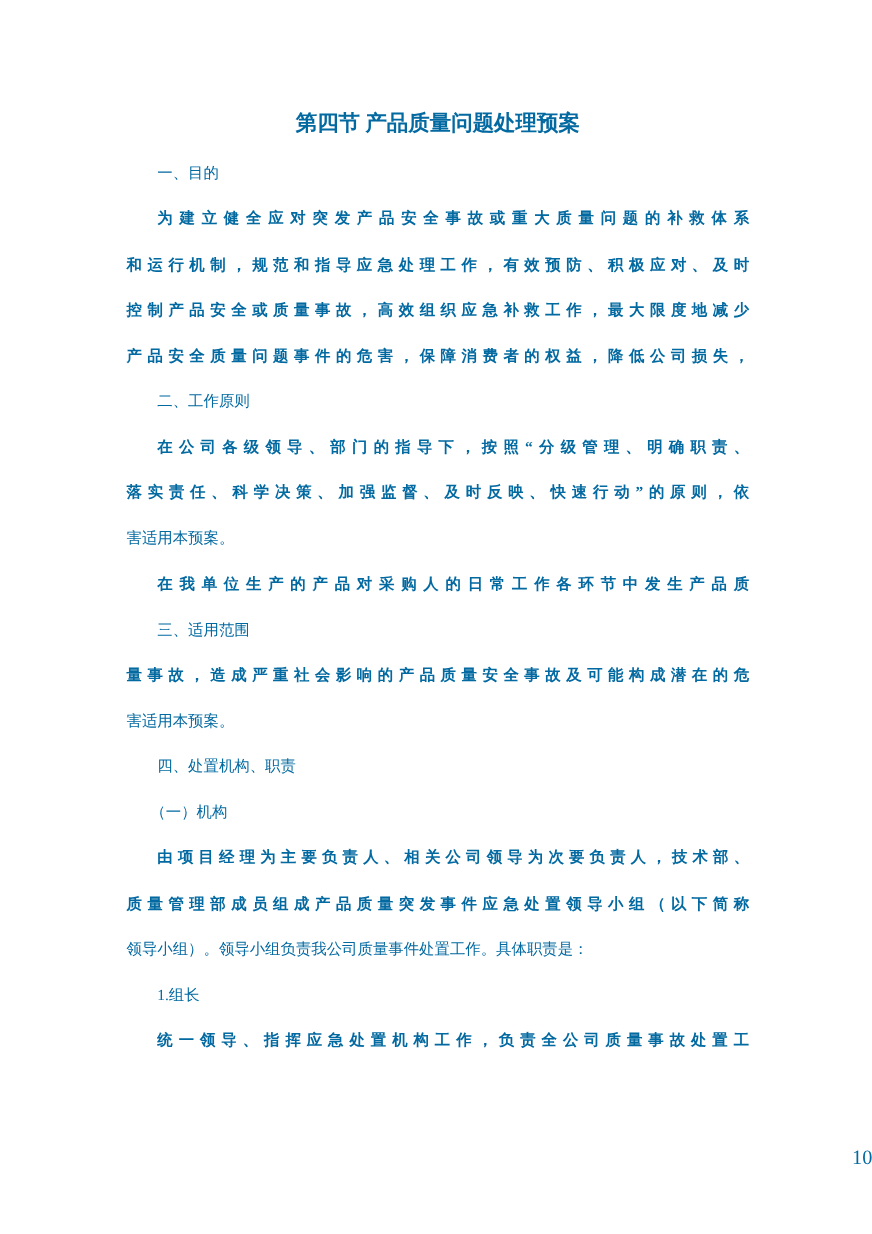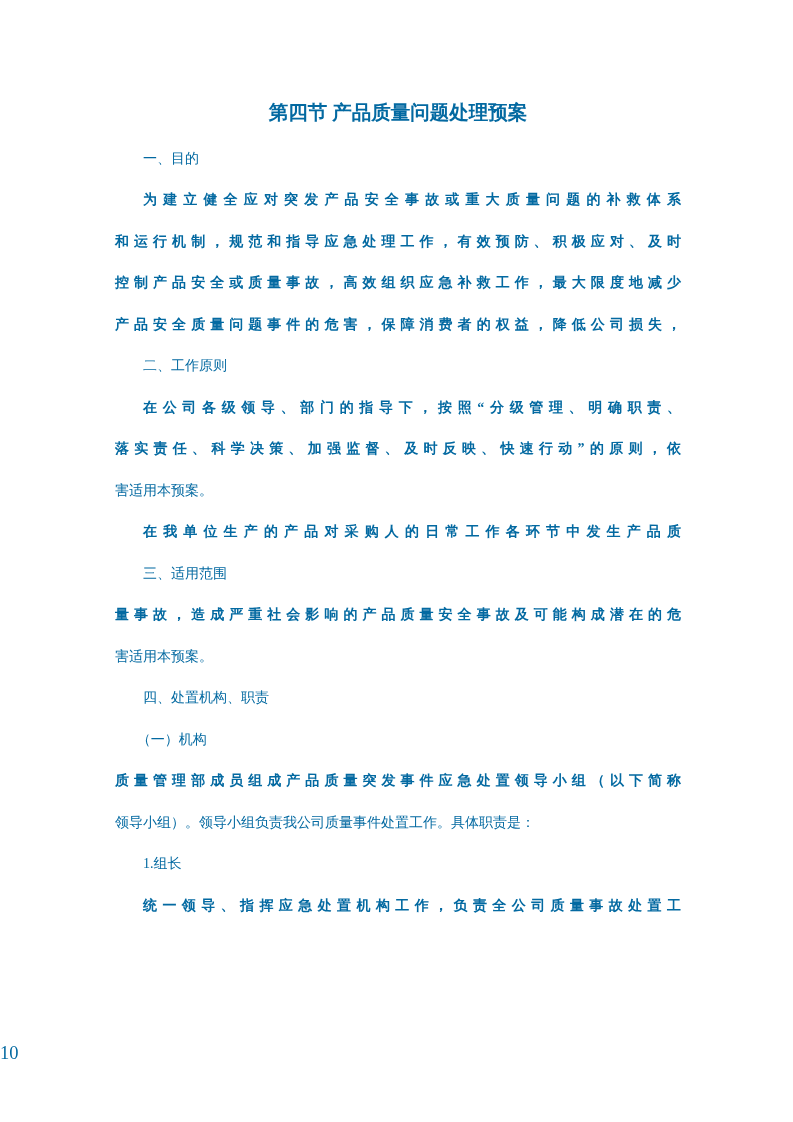--- a/index.html
+++ b/index.html
@@ -45,21 +45,21 @@
     font-size: 19.5px;
     text-align: center;
     margin-bottom: 4px;
     white-space: nowrap;
   }
   .page-number {
     position: absolute;
     top: 1033px;
     left: 0;
     right: 0;
-    text-align: left;
+    text-align: right;
     font-size: 18.5px;
     line-height: 41.5px;
   }
 </style>
 </head>
 <body>
 
 <div class="page">
   <div class="content">
 
@@ -76,20 +76,21 @@
     <div class="line j">落实责任、科学决策、加强监督、及时反映、快速行动”的原则，依</div>
     <div class="line">害适用本预案。</div>
 
     <div class="line j indent">在我单位生产的产品对采购人的日常工作各环节中发生产品质</div>
     <div class="line indent">三、适用范围</div>
     <div class="line j">量事故，造成严重社会影响的产品质量安全事故及可能构成潜在的危</div>
     <div class="line">害适用本预案。</div>
 
     <div class="line indent">四、处置机构、职责</div>
     <div class="line indent15">（一）机构</div>
+    <div class="line j indent">由项目经理为主要负责人、相关公司领导为次要负责人，技术部、</div>
     <div class="line j">质量管理部成员组成产品质量突发事件应急处置领导小组（以下简称</div>
     <div class="line">领导小组）。领导小组负责我公司质量事件处置工作。具体职责是：</div>
 
     <div class="line indent">1.组长</div>
     <div class="line j indent">统一领导、指挥应急处置机构工作，负责全公司质量事故处置工</div>
 
   </div>
 
   <div class="page-number">10</div>
 </div>

